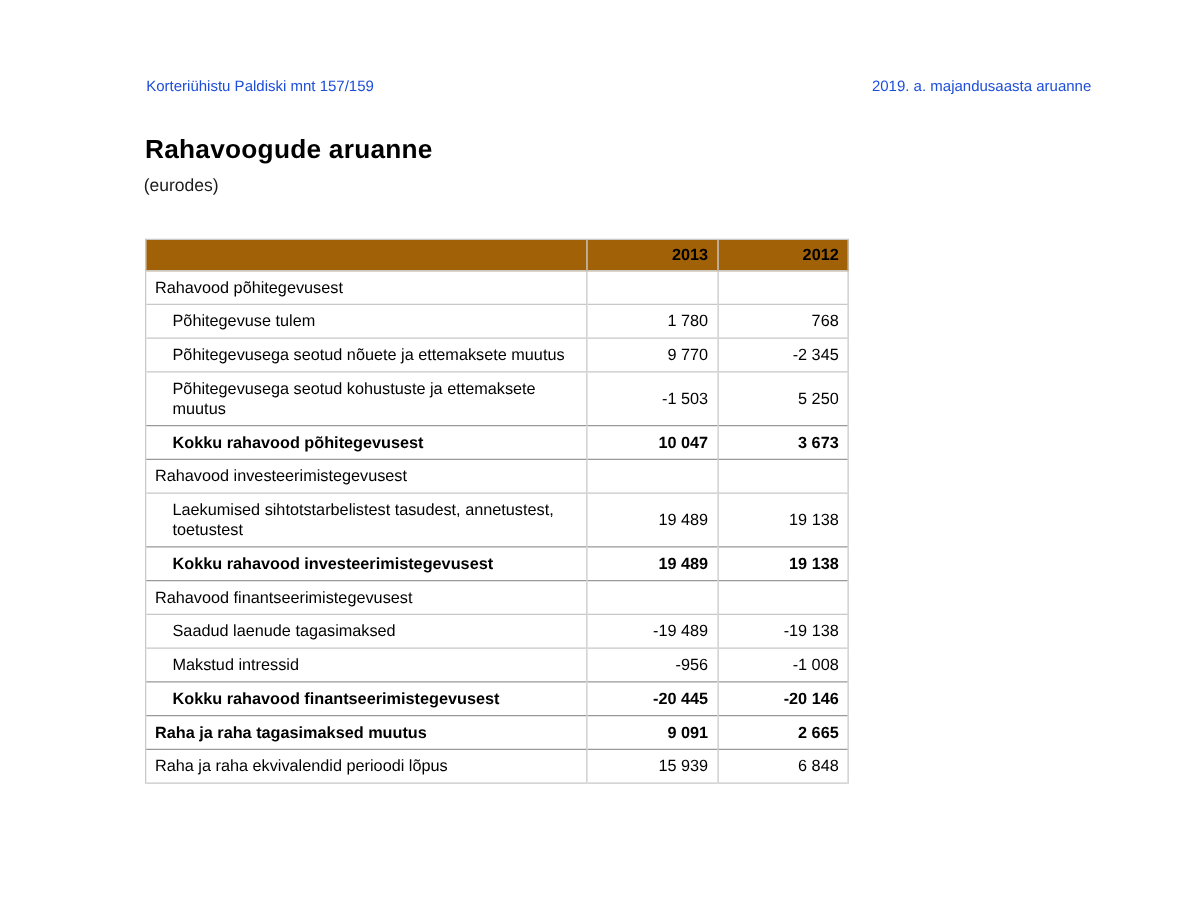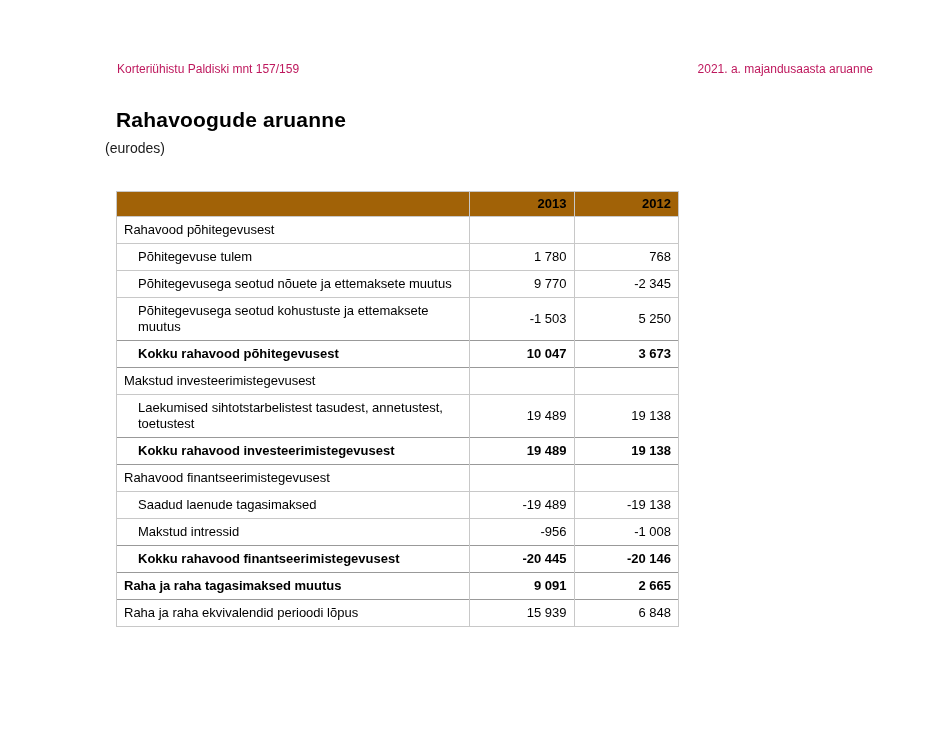--- a/index.html
+++ b/index.html
@@ -12,35 +12,35 @@
   }
   .page { position: relative; width: 952px; height: 737px; background: #ffffff; }
 
   .page-header {
     position: absolute;
     left: 117px; top: 62px;
     width: 756px;
     display: flex;
     justify-content: space-between;
     font-size: 12px;
-    color: #be185d;
+    color: #1d4ed8;
     text-align: center;
   }
 
   .doc-title {
     position: absolute;
     left: 116px; top: 108px;
     font-size: 21px;
     font-weight: bold;
     color: #000000;
     letter-spacing: 0.2px;
   }
   .doc-subtitle {
     position: absolute;
-    left: 105px; top: 140px;
+    left: 115px; top: 140px;
     font-size: 14px;
     color: #1a1a1a;
   }
 
   table.cf-table {
     position: absolute;
     left: 116px; top: 191px;
     width: 562px;
     border-collapse: collapse;
     table-layout: fixed;
@@ -73,21 +73,21 @@
   .cf-table tr.bold-row td { font-weight: bold; }
   .cf-table tr.dark-top td { border-top-color: #999999; }
 </style>
 </head>
 <body>
 
 <div class="page">
 
   <div class="page-header">
     <span>Korteriühistu Paldiski mnt 157/159</span>
-    <span>2021. a. majandusaasta aruanne</span>
+    <span>2019. a. majandusaasta aruanne</span>
   </div>
 
   <div class="doc-title">Rahavoogude aruanne</div>
 
   <div class="doc-subtitle">(eurodes)</div>
 
   <table class="cf-table">
     <colgroup>
       <col class="c-label">
       <col class="c-num">
@@ -120,21 +120,21 @@
           <td class="label-cell indent">Põhitegevusega seotud kohustuste ja ettemaksete muutus</td>
           <td class="num-cell">-1 503</td>
           <td class="num-cell">5 250</td>
         </tr>
         <tr class="bold-row dark-top">
           <td class="label-cell indent">Kokku rahavood põhitegevusest</td>
           <td class="num-cell">10 047</td>
           <td class="num-cell">3 673</td>
         </tr>
         <tr class="dark-top">
-          <td class="label-cell">Makstud investeerimistegevusest</td>
+          <td class="label-cell">Rahavood investeerimistegevusest</td>
           <td class="num-cell"></td>
           <td class="num-cell"></td>
         </tr>
         <tr>
           <td class="label-cell indent">Laekumised sihtotstarbelistest tasudest, annetustest, toetustest</td>
           <td class="num-cell">19 489</td>
           <td class="num-cell">19 138</td>
         </tr>
         <tr class="bold-row dark-top">
           <td class="label-cell indent">Kokku rahavood investeerimistegevusest</td>

